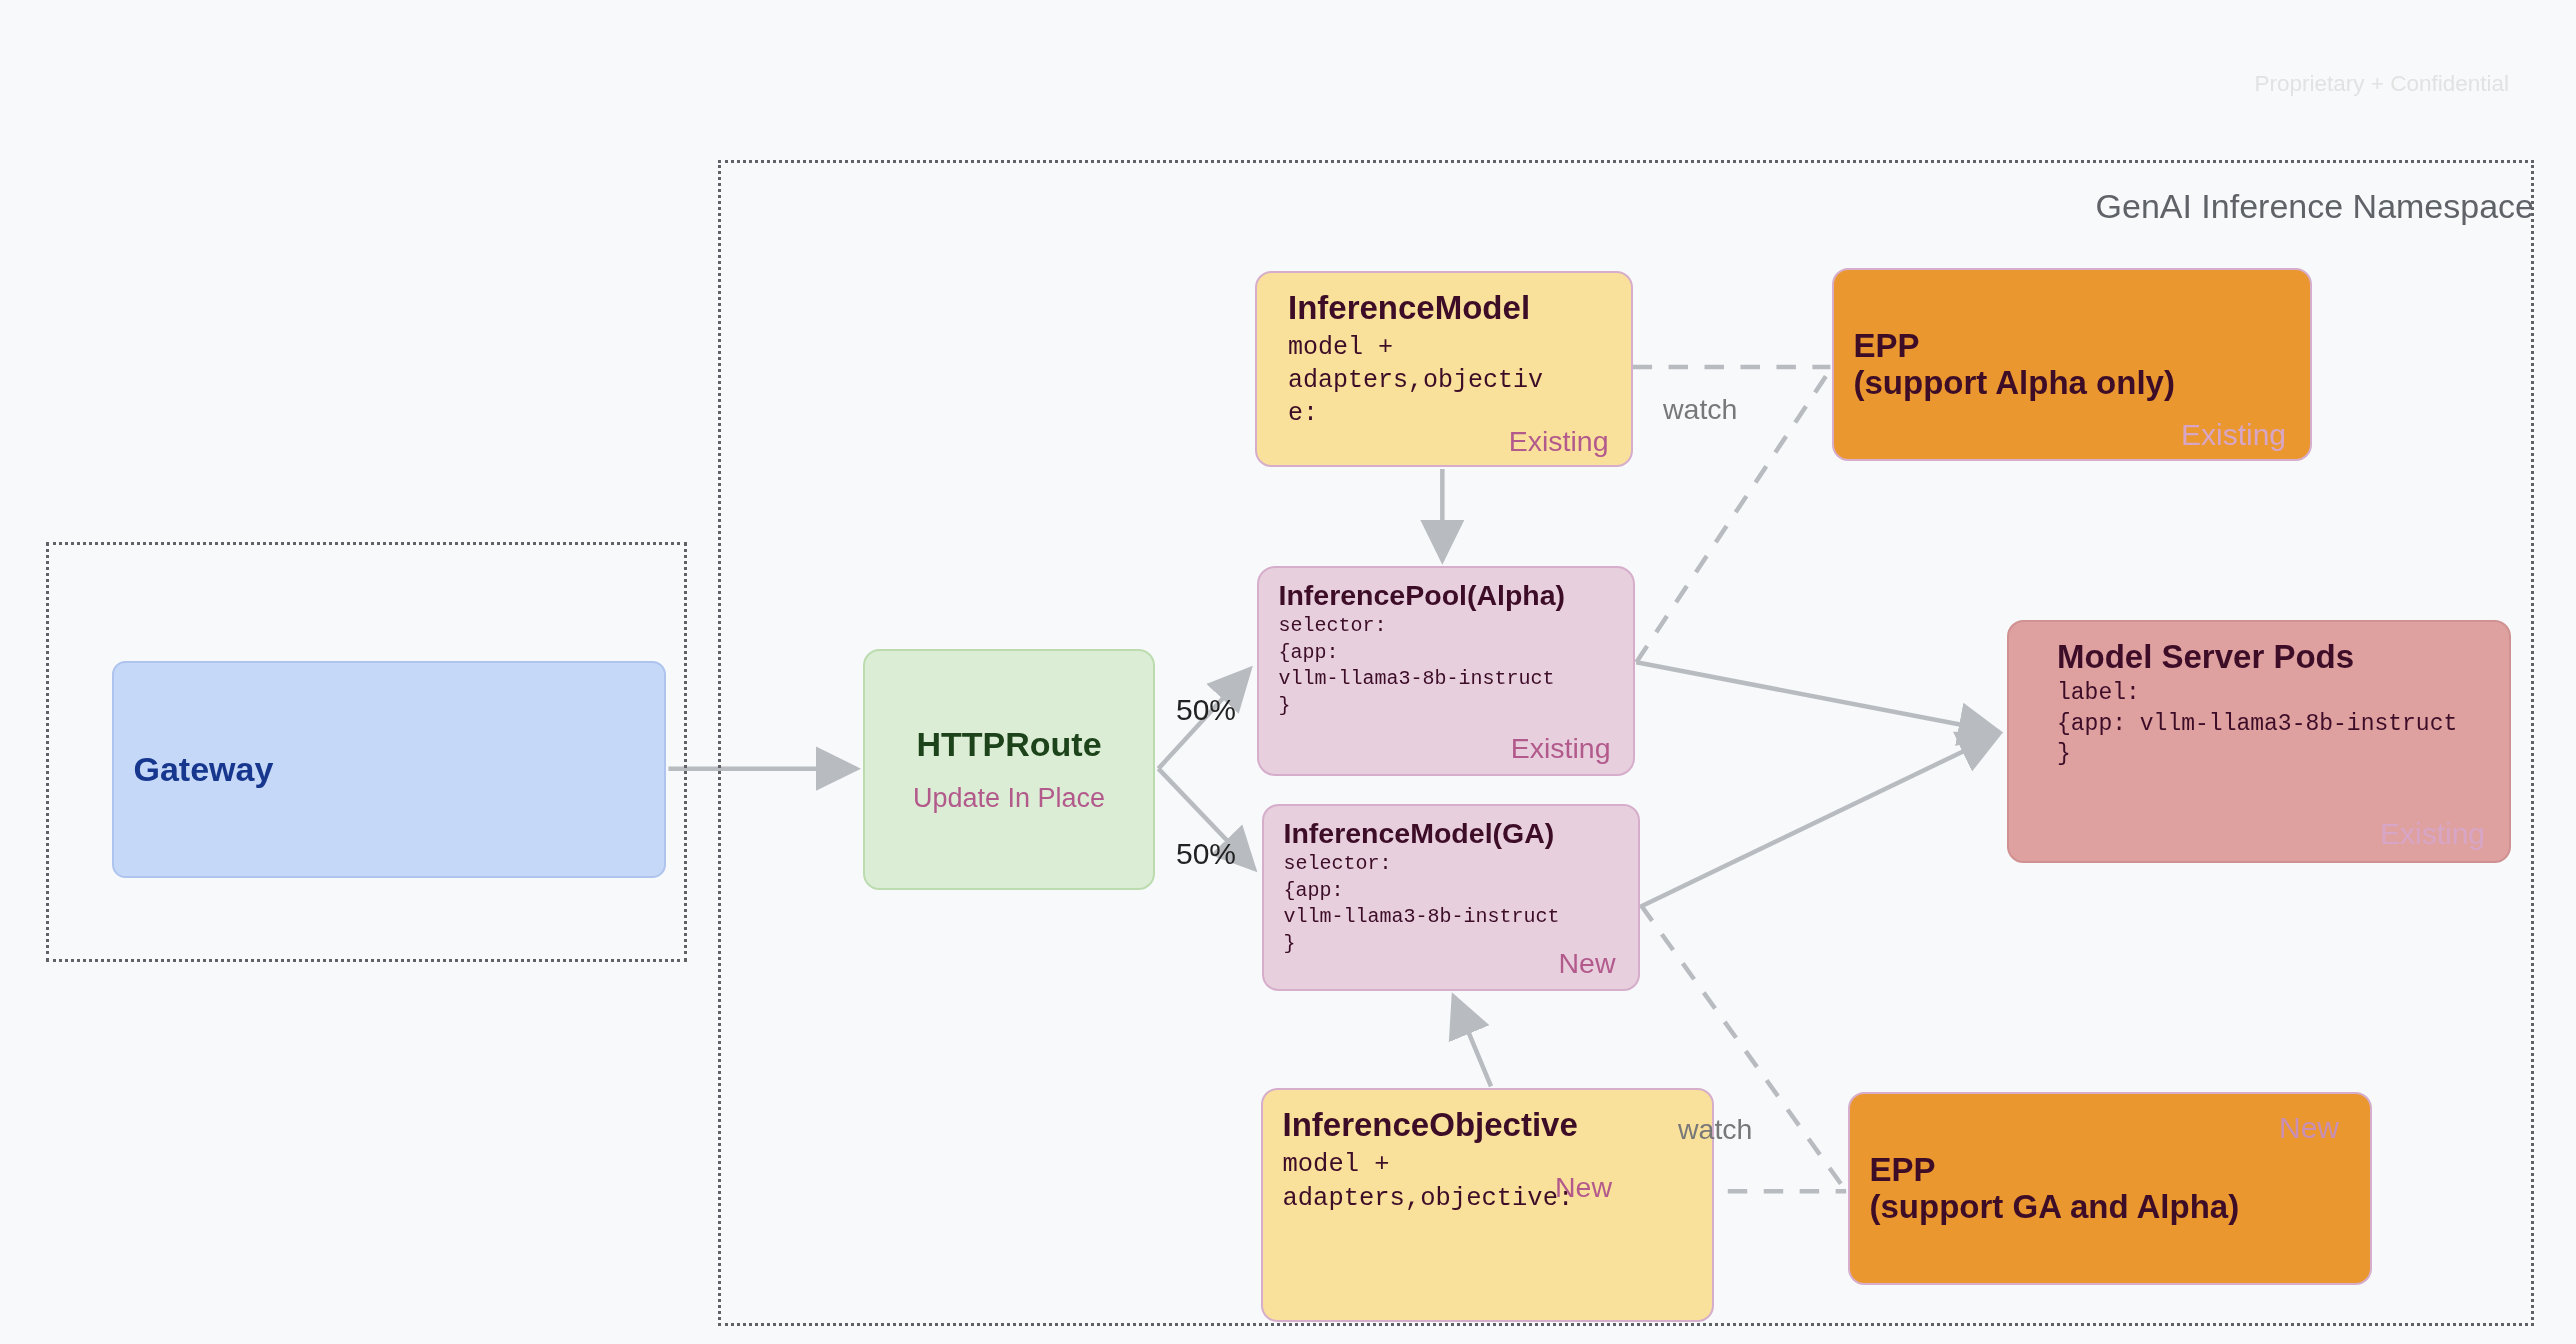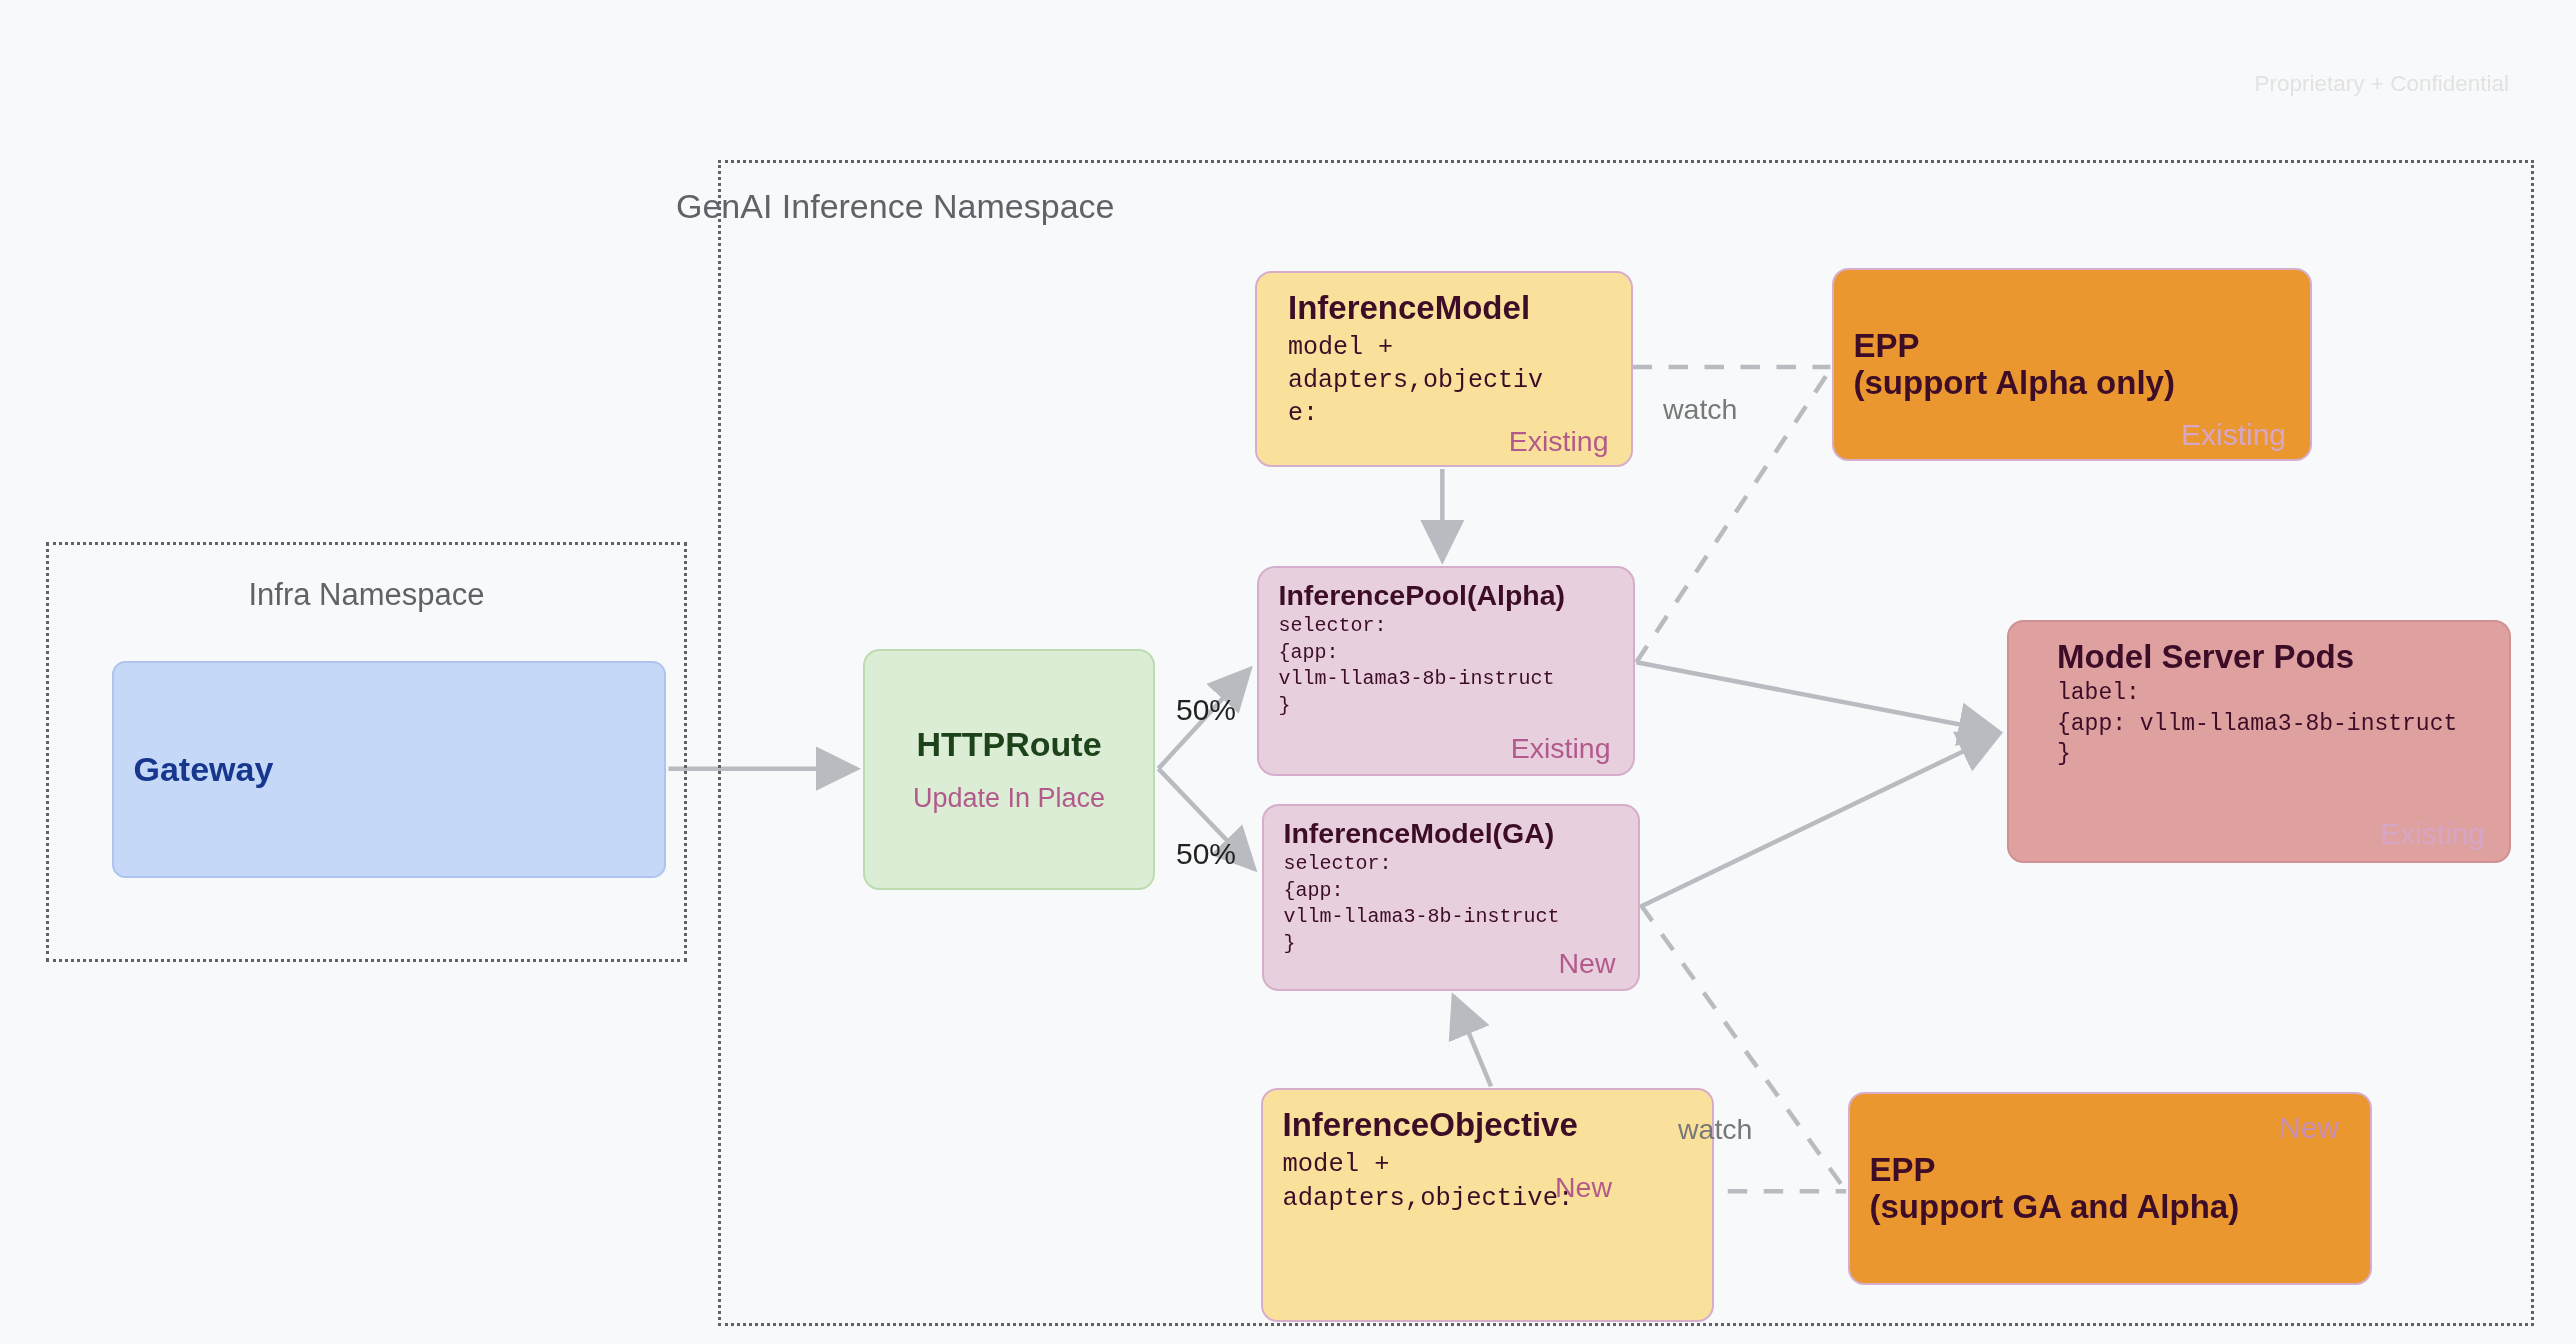--- a/index.html
+++ b/index.html
@@ -56,21 +56,21 @@
     white-space:nowrap;
     z-index:2;
   }
 
   
   #infra-ns{left:46px;top:542px;width:641px;height:420px;}
   #infra-ns-label{left:46px;top:577px;width:641px;text-align:center;}
 
   
   #genai-ns{left:718px;top:160px;width:1816px;height:1166px;}
-  #genai-ns-label{left:676px;top:187px;width:1816px;text-align:left;font-size:34px;}
+  #genai-ns-label{left:718px;top:187px;width:1816px;text-align:right;font-size:34px;}
 
   
   #gateway{
     left:112px;top:661px;width:554px;height:217px;
     background:#c5d8f7;border:2.2px solid #aec3ee;border-radius:13.5px;
     display:flex;align-items:center;
   }
   #gateway .title{font-size:34px;color:#17378f;}
 
   
@@ -189,21 +189,20 @@
     <line x1="2179" y1="490" x2="2443" y2="490" stroke="#b8bcc0" stroke-width="6" stroke-dasharray="26 22"></line>
 
     <line x1="2184" y1="884" x2="2443" y2="493" stroke="#b8bcc0" stroke-width="6" stroke-dasharray="26 22"></line>
 
     <line x1="2210" y1="1590" x2="2464" y2="1590" stroke="#b8bcc0" stroke-width="6" stroke-dasharray="26 22"></line>
 
     <line x1="2190" y1="1208" x2="2464" y2="1590" stroke="#b8bcc0" stroke-width="6" stroke-dasharray="26 22"></line>
   </svg>
 
   <div class="ns" id="infra-ns"></div>
-  <div class="ns-label" id="infra-ns-label">Infra Namespace</div>
 
   <div class="ns" id="genai-ns"></div>
   <div class="ns-label" id="genai-ns-label">GenAI Inference Namespace</div>
 
   <div class="node" id="gateway">
     <div class="title">Gateway</div>
   </div>
 
   <div class="node" id="httproute">
     <div class="title">HTTPRoute</div>

